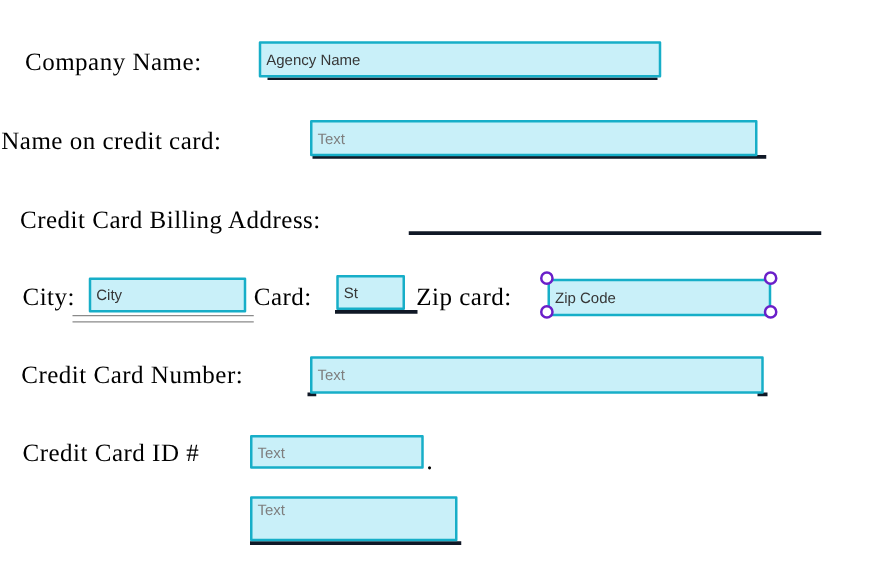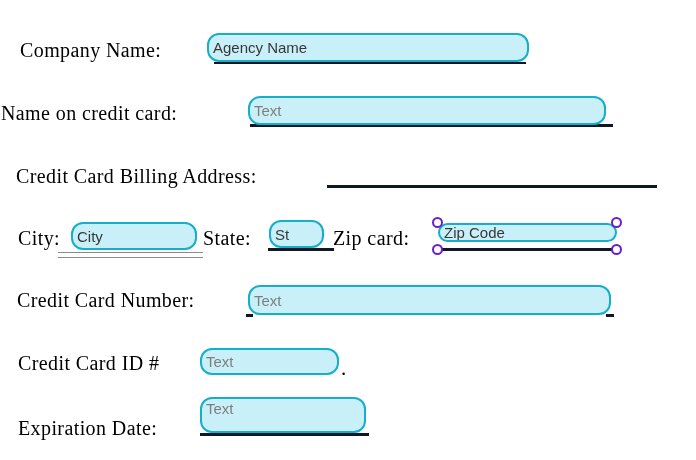--- a/index.html
+++ b/index.html
@@ -9,22 +9,22 @@
   }
   .label{
     position:absolute;font-family:"Liberation Serif",serif;
     font-size:20px;letter-spacing:0.4px;color:var(--label-text,#000);
     white-space:nowrap;line-height:24px;
   }
   .widget{
     position:absolute;box-sizing:border-box;
     background:var(--field-fill,#C9F0F9);
     border:2px solid var(--field-border,#17AEC8);
-    border-radius:12px;
-    font-family:"Liberation Sans",sans-serif;font-size:15px;
+    border-radius:1px;
+    font-family:"Liberation Sans",sans-serif;font-size:12px;
     color:var(--value-text,#373737);
     padding:0 4px;outline:none;
   }
   .widget::placeholder{color:var(--placeholder-text,#7E7E7E);opacity:1;}
   .widget.tall{padding-bottom:14px;}
   .dkline{position:absolute;background:var(--underline-dark,#101826);height:3px;}
   .dblline{
     position:absolute;height:4px;
     border-top:1px solid var(--underline-gray,#8A8A8A);
     border-bottom:1px solid var(--underline-gray,#8A8A8A);
@@ -53,38 +53,37 @@
   <div class="dkline" style="left:250px;top:124px;width:363px"></div>
   <input class="widget" type="text" style="left: 248px; top: 96px; width: 358px; height: 29px;" placeholder="Text">
 
   <span class="label" style="left:16px;top:164px">Credit Card Billing Address:</span>
   <div class="dkline" style="left:327px;top:185px;width:330px"></div>
 
   <span class="label" style="left:18px;top:226px">City:</span>
   <div class="dblline" style="left:58px;top:252px;width:145px"></div>
   <input class="widget" type="text" style="left: 71px; top: 222px; width: 126px; height: 28px;" value="City">
 
-  <span class="label" style="left:203px;top:226px">State:</span>
+  <span class="label" style="left:203px;top:226px">Card:</span>
   <div class="dkline" style="left:268px;top:248px;width:66px"></div>
   <input class="widget" type="text" style="left: 269px; top: 220px; width: 55px; height: 28px;" value="St">
 
   <span class="label" style="left:333px;top:226px">Zip card:</span>
   <div class="dkline" style="left:439px;top:248px;width:178px"></div>
-  <input class="widget" type="text" style="left: 438px; top: 223px; width: 179px; height: 19px;" value="Zip Code">
+  <input class="widget" type="text" style="left: 438px; top: 223px; width: 179px; height: 30px;" value="Zip Code">
   <div class="handle" style="left:432px;top:217px"></div>
   <div class="handle" style="left:611px;top:217px"></div>
   <div class="handle" style="left:432px;top:244px"></div>
   <div class="handle" style="left:611px;top:244px"></div>
 
   <span class="label" style="left:17px;top:288px">Credit Card Number:</span>
   <div class="dkline" style="left:246px;top:314px;width:7px"></div>
   <div class="dkline" style="left:606px;top:314px;width:8px"></div>
   <input class="widget" type="text" style="left: 248px; top: 285px; width: 363px; height: 30px;" placeholder="Text">
 
   <span class="label" style="left:18px;top:351px">Credit Card ID #</span>
   <input class="widget" type="text" style="left: 200px; top: 348px; width: 139px; height: 27px;" placeholder="Text">
   <span class="suffix" style="left:341px;top:356px">.</span>
 
-  <span class="label" style="left:18px;top:416px">Expiration Date:</span>
   <div class="dkline" style="left:200px;top:433px;width:169px"></div>
   <input class="widget tall" type="text" style="left: 200px; top: 397px; width: 166px; height: 36px;" placeholder="Text">
 
 </div>
 
 </body></html>

